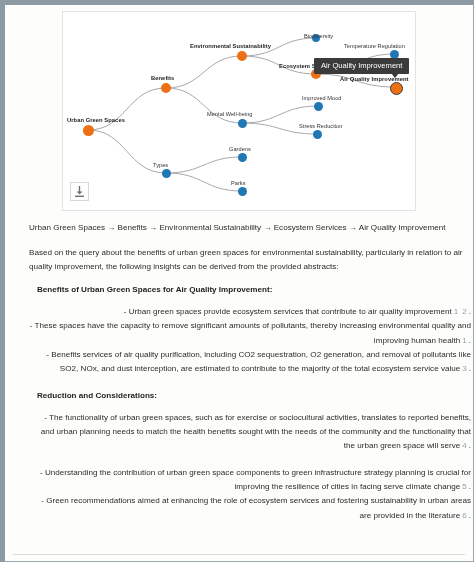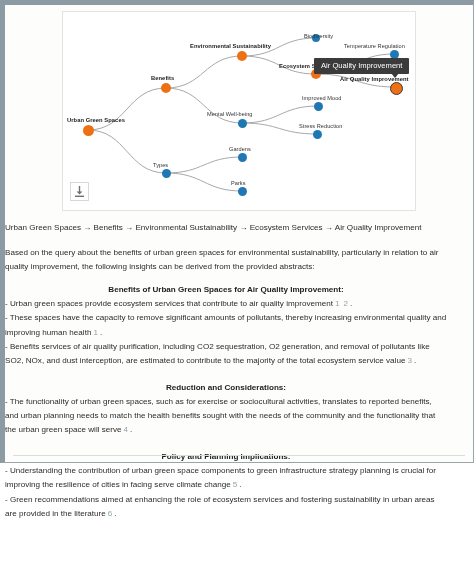--- a/index.html
+++ b/index.html
@@ -9,21 +9,21 @@
   }
   body {
     width: 474px;
     height: 573px;
     font-family: "Liberation Sans", sans-serif;
     overflow: hidden;
   }
   #page {
     position: relative;
     width: 474px;
-    height: 463px;
+    height: 562px;
     background: #fdfdfb;
     box-sizing: border-box;
     border-left: 5px solid #8b9aa3;
     border-top: 5px solid #8b9aa3;
     border-right: 1px solid #9aa5ac;
     border-bottom: 1px solid #9aa5ac;
     text-decoration: underline;
   }
   
   #graph-panel {
@@ -86,37 +86,36 @@
     position: absolute;
     width: 19px;
     height: 19px;
     background: #ffffff;
     border: 1px solid #d8d8d8;
     box-sizing: border-box;
   }
   
   #content {
     position: absolute;
-    left: 0;
+    left: 24px;
     top: 216px;
     width: 442px;
     color: #2b2b2b;
     font-size: 8.1px;
     line-height: 14.1px;
   }
   .para {
     margin: 0 0 9px 0;
   }
   .heading {
     font-weight: bold;
-    margin: 0;
+    margin: 8px;
     color: #1d1d1d;
-    text-align: center;
-  }
-  .bullet { margin: 0; }
+  }
+  .bullet { margin: 0; text-align: right; }
   .sec { margin-top: 13px; }
   .cite {
     color: #90a4ae;
     padding: 0 2px;
     font-size: 8.1px;
   }
   #breadcrumb {
     margin: 0 0 11px 0;
     color: #2b2b2b;
   }
@@ -205,21 +204,20 @@
       <p class="bullet"><span>- These spaces have the capacity to remove significant amounts of pollutants, thereby increasing environmental quality and improving human health</span><span class="cite">1</span><span>.</span></p>
       <p class="bullet"><span>- Benefits services of air quality purification, including CO2 sequestration, O2 generation, and removal of pollutants like SO2, NOx, and dust interception, are estimated to contribute to the majority of the total ecosystem service value</span><span class="cite">3</span><span>.</span></p>
     </div>
 
     <div class="sec">
       <p class="heading">Reduction and Considerations:</p>
       <p class="bullet"><span>- The functionality of urban green spaces, such as for exercise or sociocultural activities, translates to reported benefits, and urban planning needs to match the health benefits sought with the needs of the community and the functionality that the urban green space will serve</span><span class="cite">4</span><span>.</span></p>
     </div>
 
     <div class="sec">
-      <p class="heading">Policy and Planning Implications:</p>
       <p class="bullet"><span>- Understanding the contribution of urban green space components to green infrastructure strategy planning is crucial for improving the resilience of cities in facing serve climate change</span><span class="cite">5</span><span>.</span></p>
       <p class="bullet"><span>- Green recommendations aimed at enhancing the role of ecosystem services and fostering sustainability in urban areas are provided in the literature</span><span class="cite">6</span><span>.</span></p>
     </div>
 
   </div>
 
   <hr class="divider">
 </div>
 
 </body></html>

